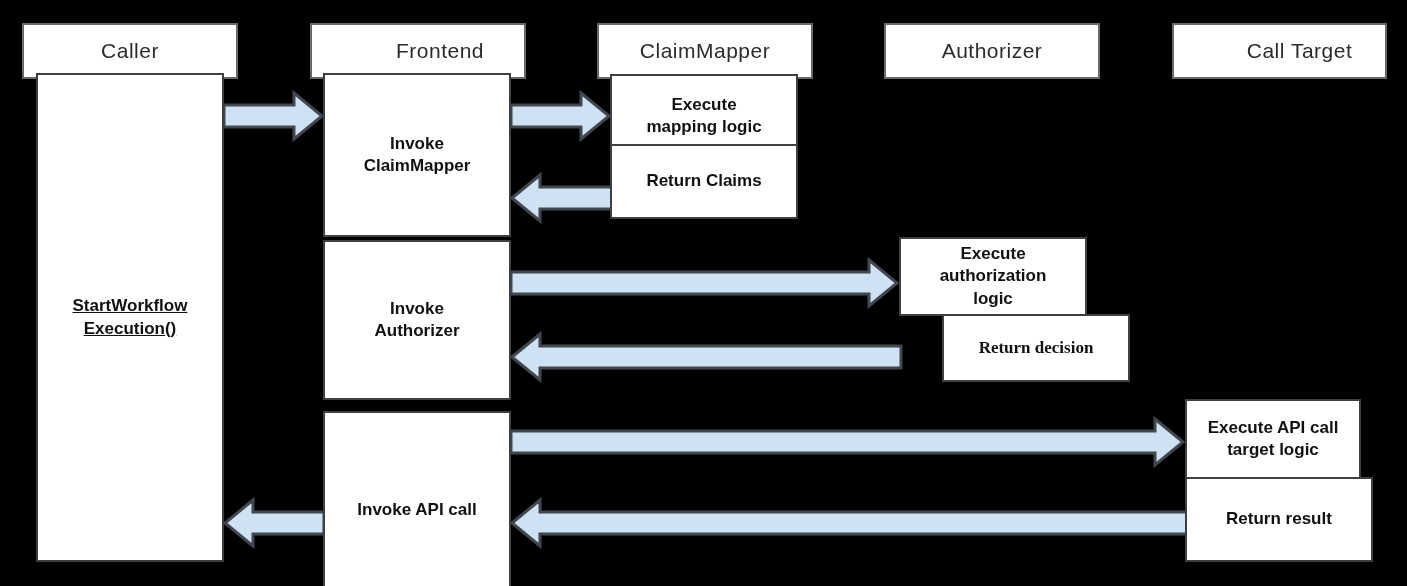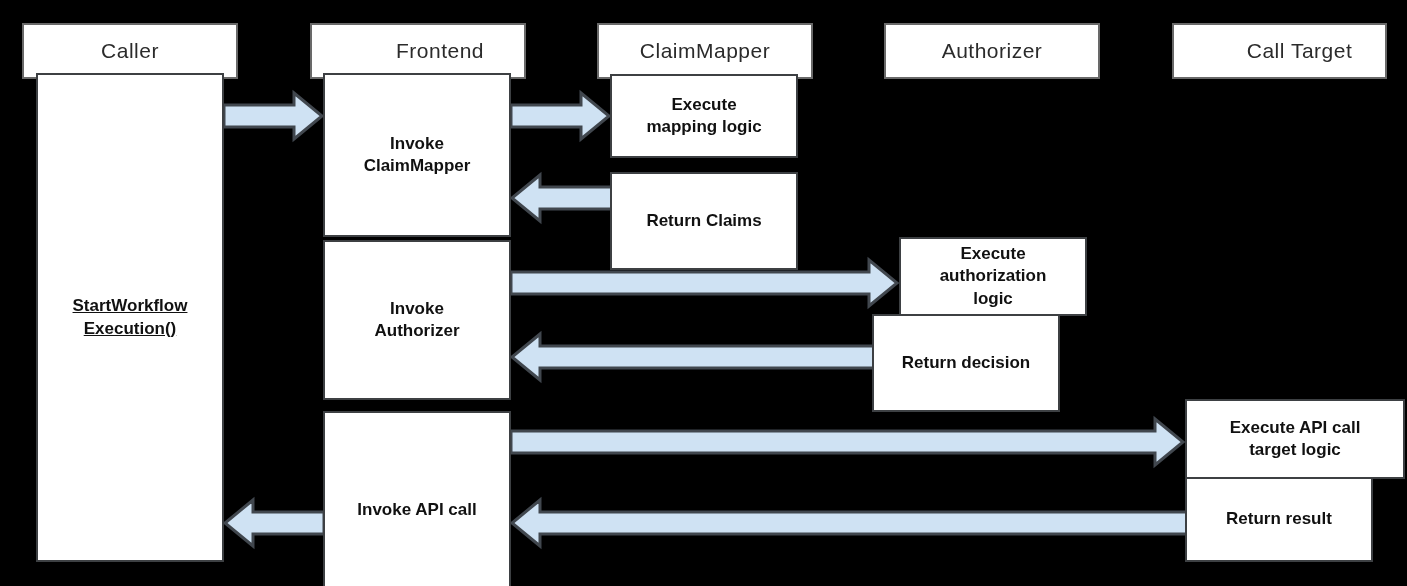--- a/index.html
+++ b/index.html
@@ -61,24 +61,24 @@
   #hdr-frontend    { left: 310px; padding-left: 44px; }
   #hdr-claimmapper { left: 597px; }
   #hdr-authorizer  { left: 884px; }
   #hdr-calltarget  { left: 1172px; width: 215px; padding-left: 40px; }
   
   #task-caller-1      { left: 36px;   top: 73px;  width: 188px; height: 489px; text-decoration: underline; }
   #task-frontend-1    { left: 323px;  top: 73px;  width: 188px; height: 164px; }
   #task-frontend-2    { left: 323px;  top: 240px; width: 188px; height: 160px; }
   #task-frontend-3    { left: 323px;  top: 403px; width: 188px; height: 198px; margin-top: 8px; }
   #task-claimmapper-1 { left: 610px;  top: 74px;  width: 188px; height: 84px; }
-  #task-claimmapper-2 { left: 610px;  top: 172px; width: 188px; height: 98px; }
+  #task-claimmapper-2 { left: 610px;  top: 144px; width: 188px; height: 75px; }
   #task-authorizer-1  { left: 899px;  top: 237px; width: 188px; height: 79px; }
-  #task-authorizer-2  { left: 872px;  top: 314px; width: 188px; height: 98px; }
-  #task-calltarget-1  { left: 1185px; top: 399px; width: 220px; height: 80px; }
+  #task-authorizer-2  { left: 942px;  top: 314px; width: 188px; height: 68px; font-family: Liberation Serif, serif; }
+  #task-calltarget-1  { left: 1185px; top: 399px; width: 176px; height: 80px; }
   #task-calltarget-2  { left: 1185px; top: 477px; width: 188px; height: 85px; }
 </style>
 </head>
 <body>
 
 <div class="stage">
 
   <svg class="arrow-layer" width="1407" height="586" viewBox="0 0 1407 586" xmlns="http://www.w3.org/2000/svg">
       <polygon points="224,105 294,105 294,93 322,116 294,139 294,127 224,127" fill="#cfe2f3" stroke="#41474e" stroke-width="3"></polygon>
       <polygon points="511,105 581,105 581,93 609,116 581,139 581,127 511,127" fill="#cfe2f3" stroke="#41474e" stroke-width="3"></polygon>

